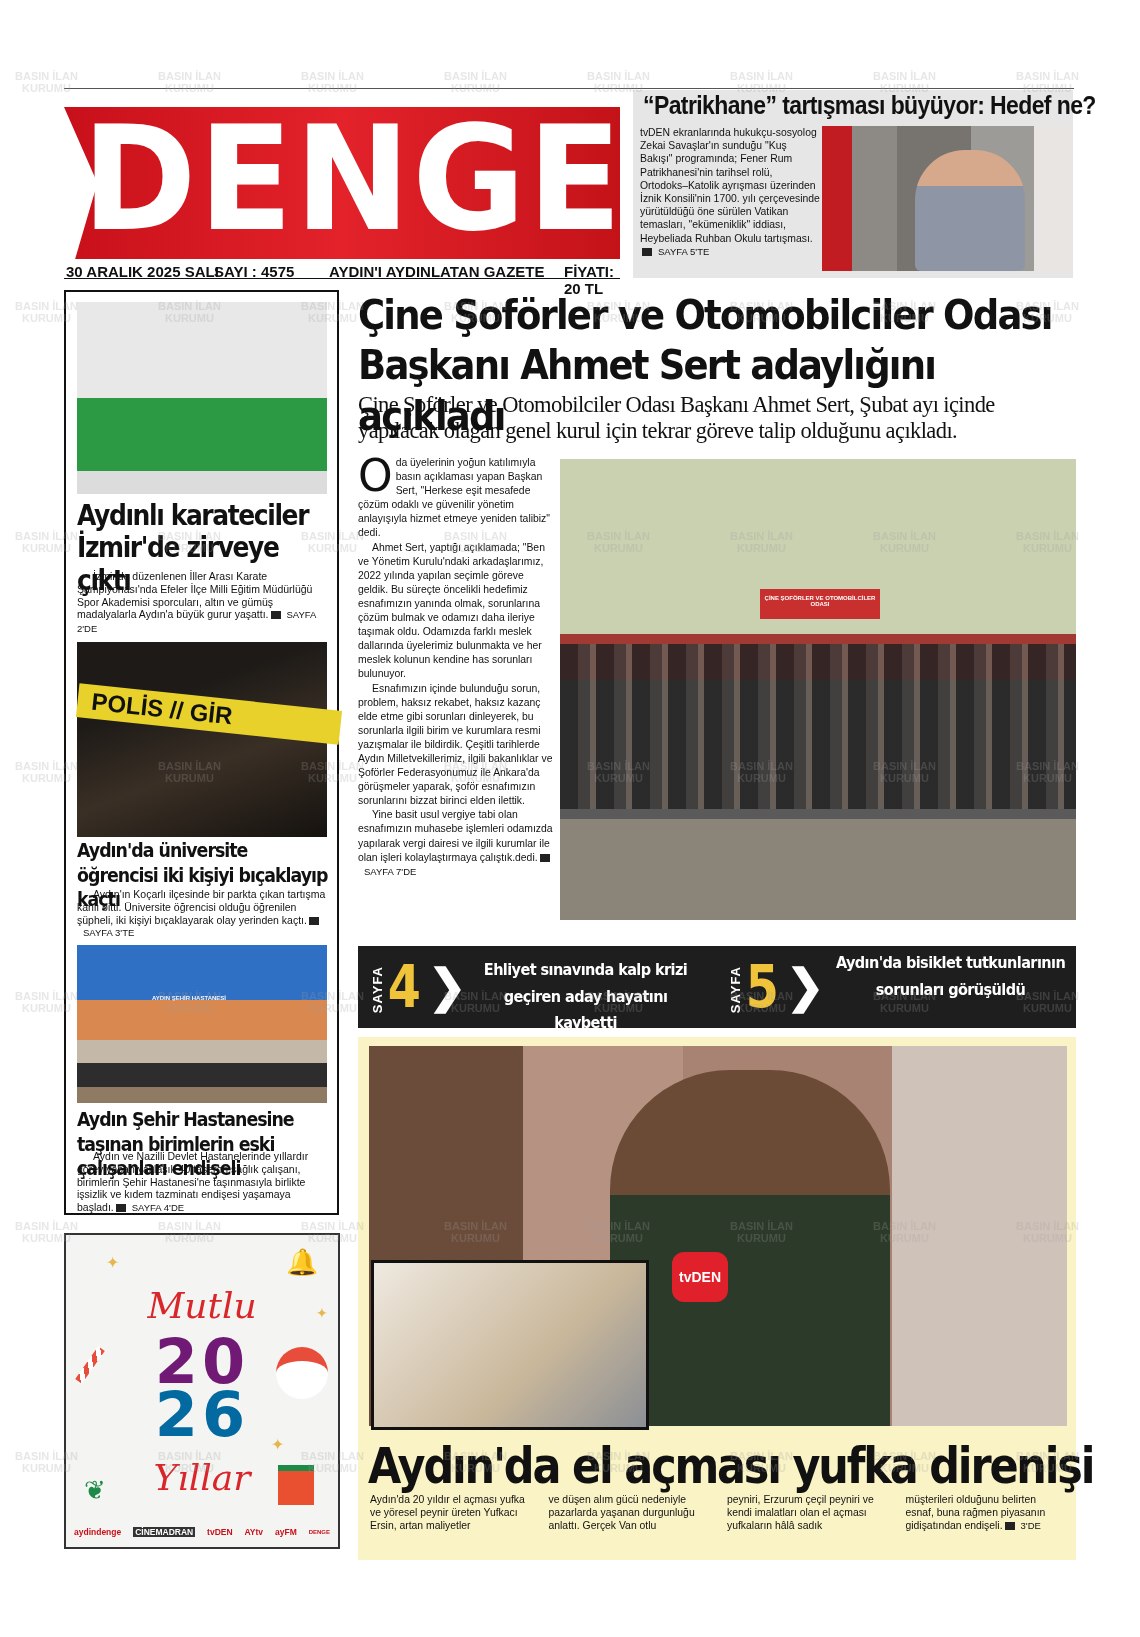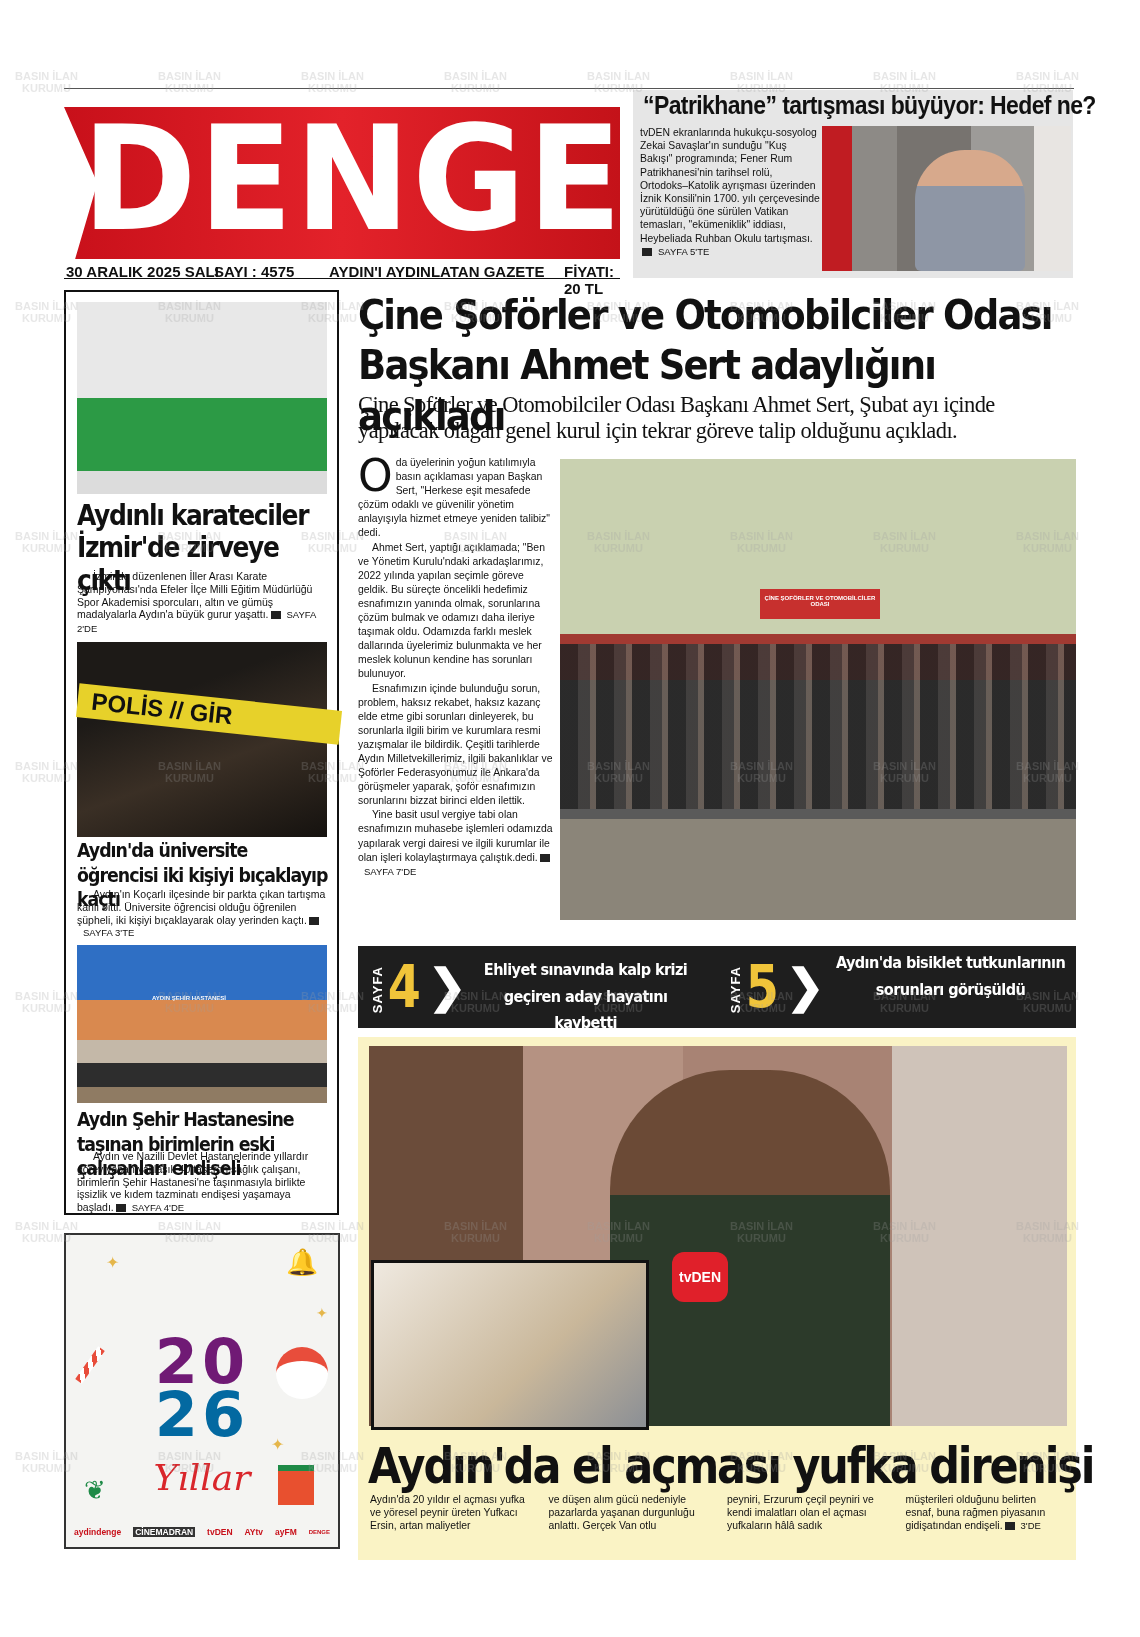--- a/index.html
+++ b/index.html
@@ -103,20 +103,21 @@
 <div class="abs lc-h small" style="top:838px">Aydın'da üniversite öğrencisi iki kişiyi bıçaklayıp kaçtı</div>
 <div class="abs lc-p" style="top:888px"><span>Aydın'ın Koçarlı ilçesinde bir parkta çıkan tartışma kanlı bitti. Üniversite öğrencisi olduğu öğrenilen şüpheli, iki kişiyi bıçaklayarak olay yerinden kaçtı.</span><span class="sq"></span><span class="ref">SAYFA 3'TE</span></div>
 
 <div class="abs photo" style="left:77px;top:945px;width:250px;height:158px;background:linear-gradient(#2f6fc4 0 35%, #d9894f 35% 60%, #c4b8a8 60% 75%, #2d2d2d 75% 90%, #8f7b63 90%);">
   <div style="position:absolute;left:75px;top:50px;font-size:6px;color:#fff;font-weight:700">AYDIN ŞEHİR HASTANESİ</div>
 </div>
 <div class="abs lc-h small" style="top:1107px">Aydın Şehir Hastanesine taşınan birimlerin eski çalışanları endişeli</div>
 <div class="abs lc-p" style="top:1150px"><span>Aydın ve Nazilli Devlet Hastanelerinde yıllardır görev yapan yaklaşık 40 taşeron sağlık çalışanı, birimlerin Şehir Hastanesi'ne taşınmasıyla birlikte işsizlik ve kıdem tazminatı endişesi yaşamaya başladı.</span><span class="sq"></span><span class="ref">SAYFA 4'DE</span></div>
 
 <div class="abs ad">
+  <div class="ad-mutlu">Mutlu</div>
   <div class="ad-year" style="top:90px;color:#701a75">20</div>
   <div class="ad-year" style="top:143px;color:#0369a1">26</div>
   <div class="ad-yillar">Yıllar</div>
   <div style="position:absolute;left:220px;top:12px;font-size:26px;color:#f2b12b">🔔</div>
   <div style="position:absolute;left:210px;top:112px;width:52px;height:52px;border-radius:50%;background:#fff;border-top:14px solid #e84d3b;box-sizing:border-box"></div>
   <div style="position:absolute;left:212px;top:230px;width:36px;height:34px;background:#e8502f;border-top:6px solid #1e8a47"></div>
   <div style="position:absolute;left:20px;top:110px;width:8px;height:40px;background:repeating-linear-gradient(45deg,#e84d3b 0 5px,#fff 5px 10px);transform:rotate(35deg)"></div>
   <div style="position:absolute;left:18px;top:240px;color:#1e8a47;font-size:26px">❦</div>
   <div style="position:absolute;left:40px;top:18px;color:#e5b64a;font-size:16px">✦</div>
   <div style="position:absolute;left:250px;top:70px;color:#e5b64a;font-size:14px">✦</div>

